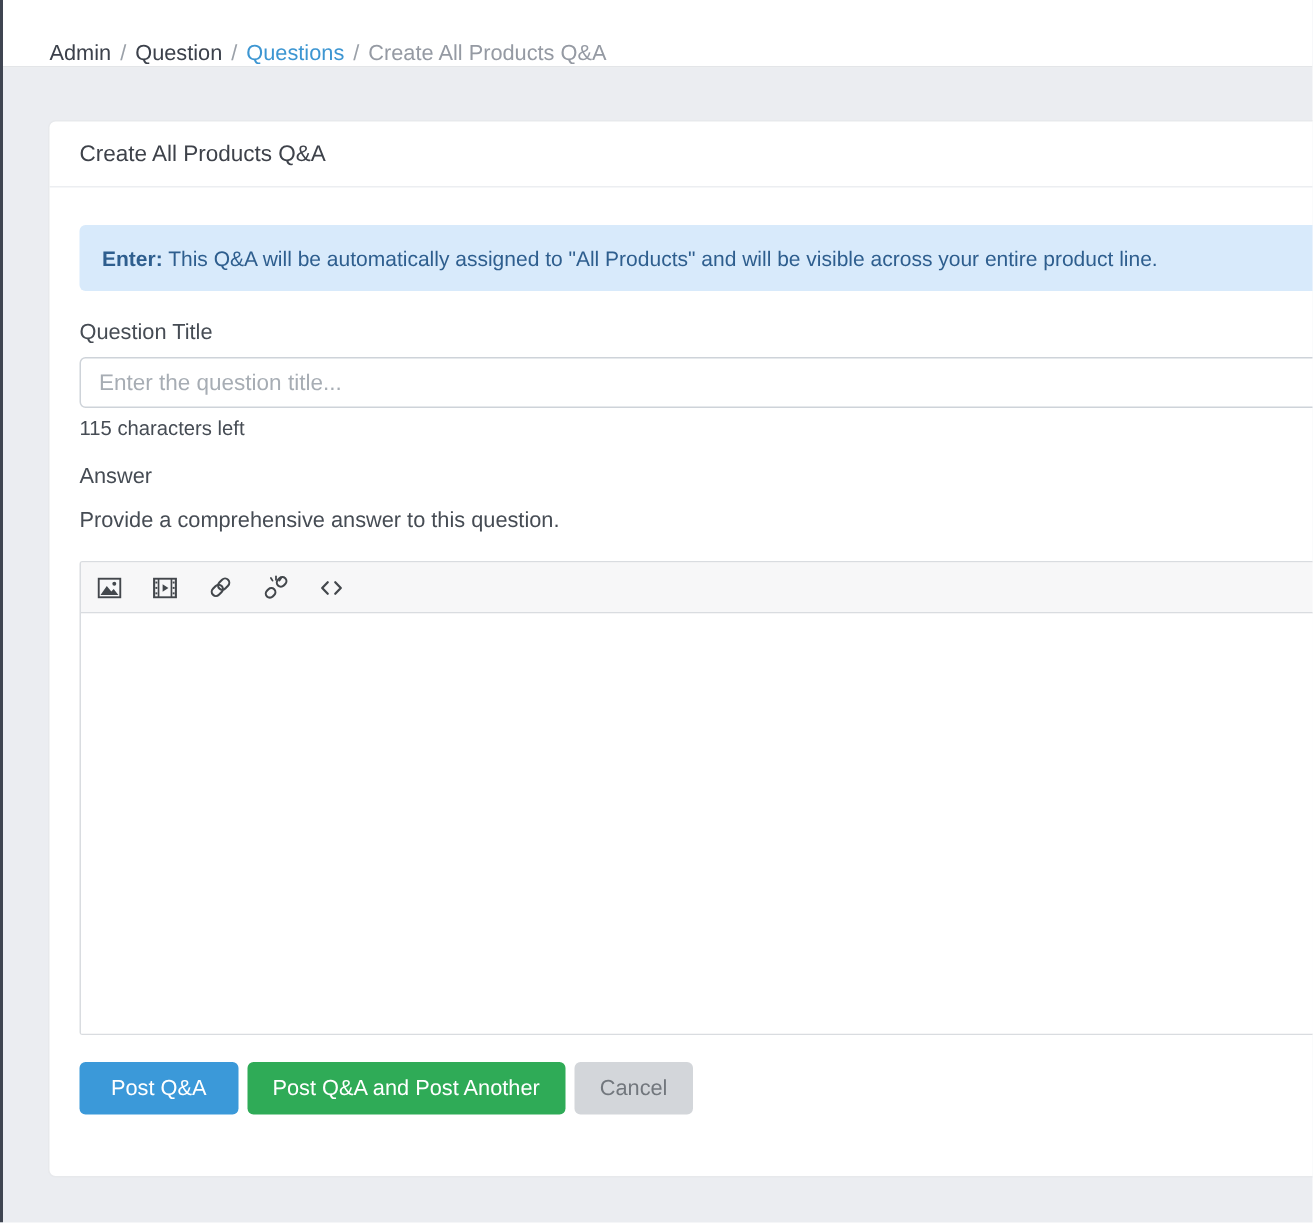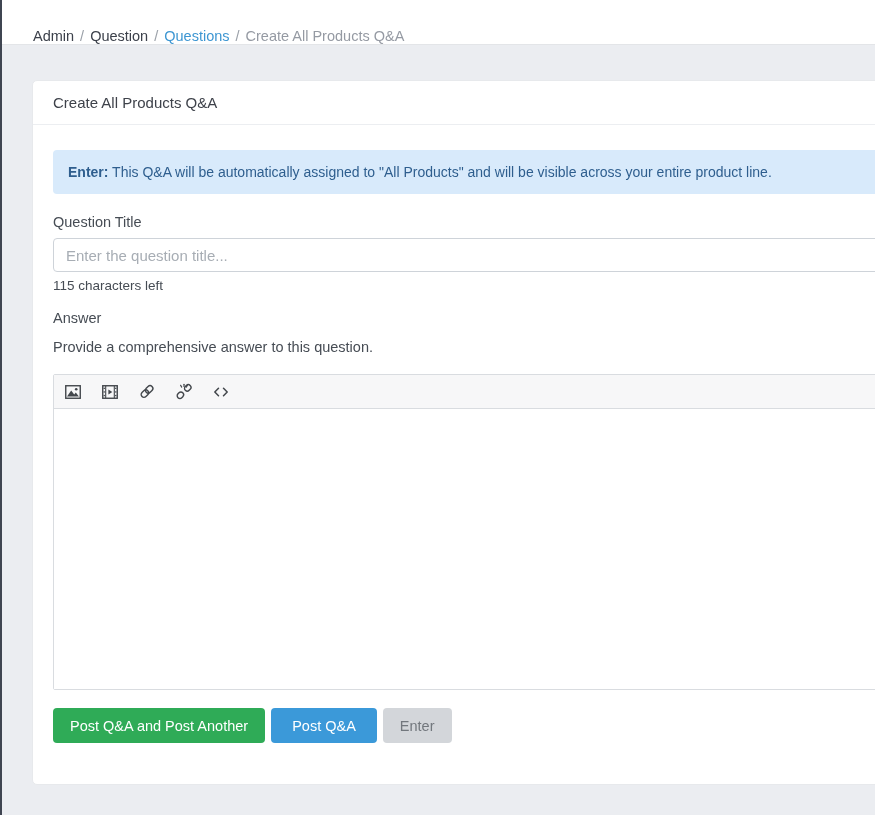--- a/index.html
+++ b/index.html
@@ -180,20 +180,20 @@
             <svg width="16" height="14" viewBox="0 0 16 14">
               <polyline points="5.5,3.2 1.8,7 5.5,10.8" fill="none" stroke="currentColor" stroke-width="1.5" stroke-linecap="round" stroke-linejoin="round"></polyline>
               <polyline points="10.5,3.2 14.2,7 10.5,10.8" fill="none" stroke="currentColor" stroke-width="1.5" stroke-linecap="round" stroke-linejoin="round"></polyline>
             </svg>
           </button>
         </div>
         <div class="editor-content" contenteditable="true" style=""></div>
       </div>
 
       <div class="btn-row">
+        <button class="btn btn-primary">Post Q&amp;A</button>
         <button class="btn btn-success">Post Q&amp;A and Post Another</button>
-        <button class="btn btn-primary">Post Q&amp;A</button>
-        <button class="btn btn-cancel">Enter</button>
+        <button class="btn btn-cancel">Cancel</button>
       </div>
 
     </div>
   </div>
 </div>
 
 </body></html>

